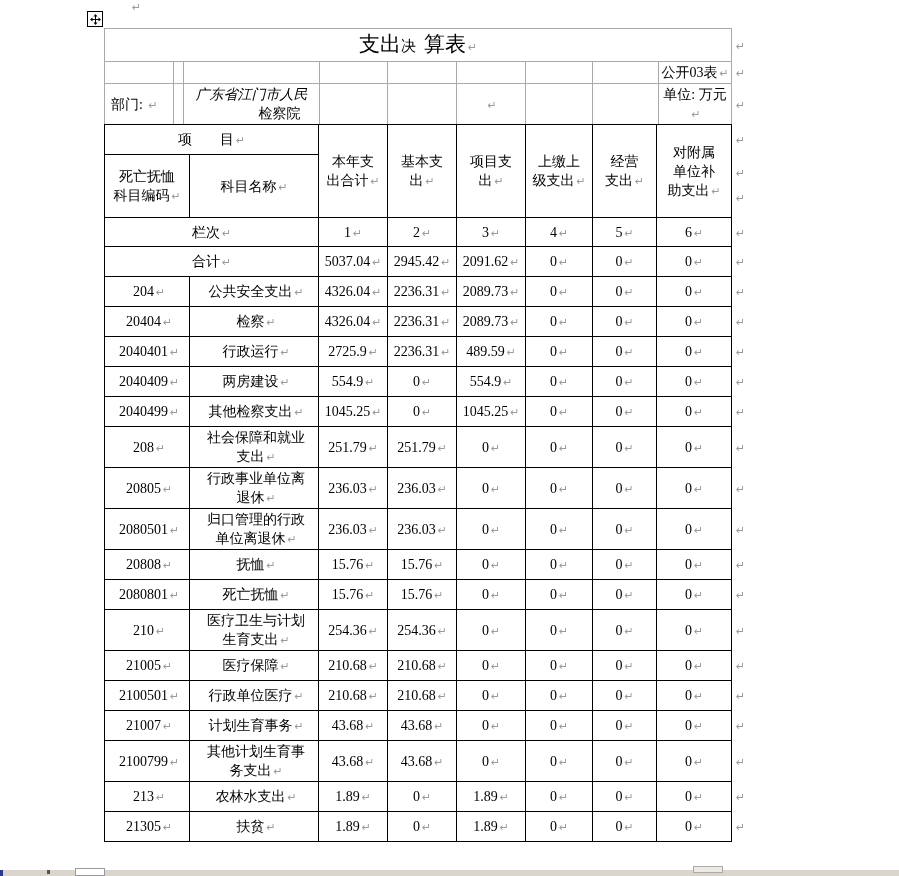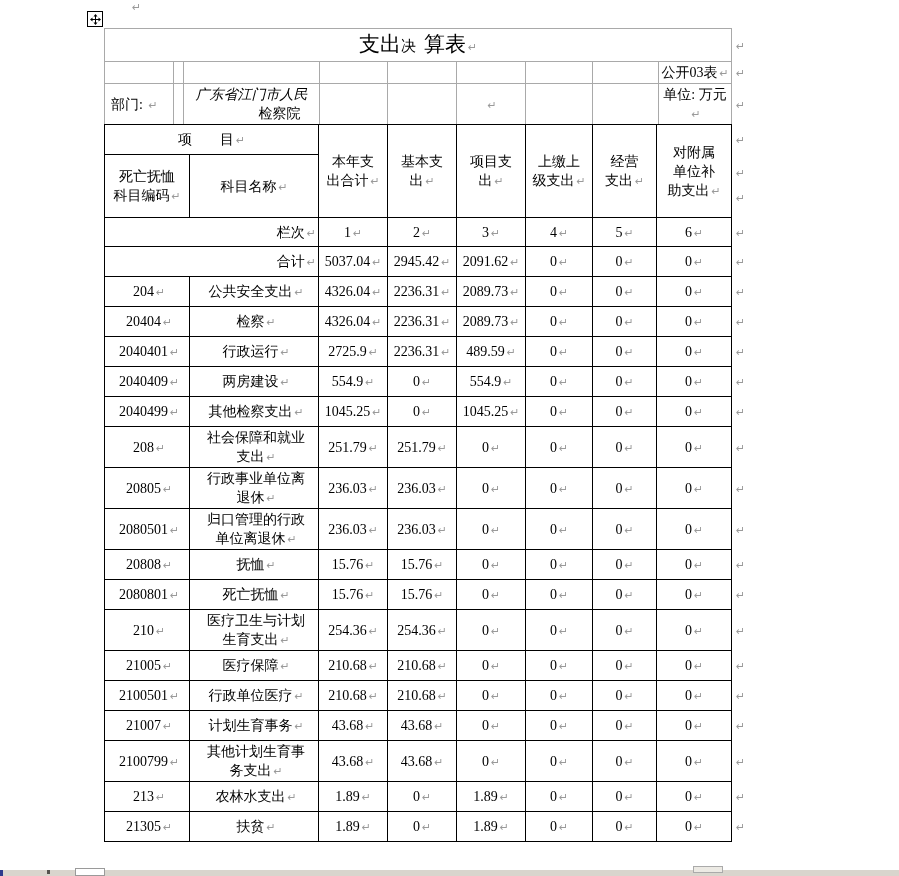--- a/index.html
+++ b/index.html
@@ -45,21 +45,21 @@
   
   .main-table{margin-top:-1px;}
   .main-table td{border:1px solid #000;}
   .main-table td.markcol{border:none;background:transparent;}
   .markcol{text-align:left;vertical-align:middle;padding:0;}
   .markcol .fmark{padding-left:4px;}
   .hdr{text-align:center;white-space:pre-line;}
   .r-hdrA td{height:30px;}
   .r-hdrB td{height:63px;}
   .r-rank td{height:29px;}
-  .label-merged{text-align:right;}
+  .label-merged{text-align:center;}
   .code-cell{text-align:center;padding-left:6px;}
   .name-cell{text-align:center;padding-left:6px;white-space:pre-line;}
   .num-cell{text-align:center;}
   #data-rows td{height:30px;}
   .stack-marks{display:flex;flex-direction:column;gap:14px;}
   
   .hstrip{position:absolute;left:0;top:870px;width:899px;height:6px;background:#d9d5cd;}
   .hstrip-navy{position:absolute;left:0;top:870px;width:3px;height:6px;background:#2c3a8c;}
   .hstrip-dot{position:absolute;left:47px;top:870px;width:3px;height:4px;background:#55534e;}
   .pagebox-left{position:absolute;left:75px;top:868px;width:30px;height:8px;background:#fff;border:1px solid #9a9a9a;box-sizing:border-box;}

